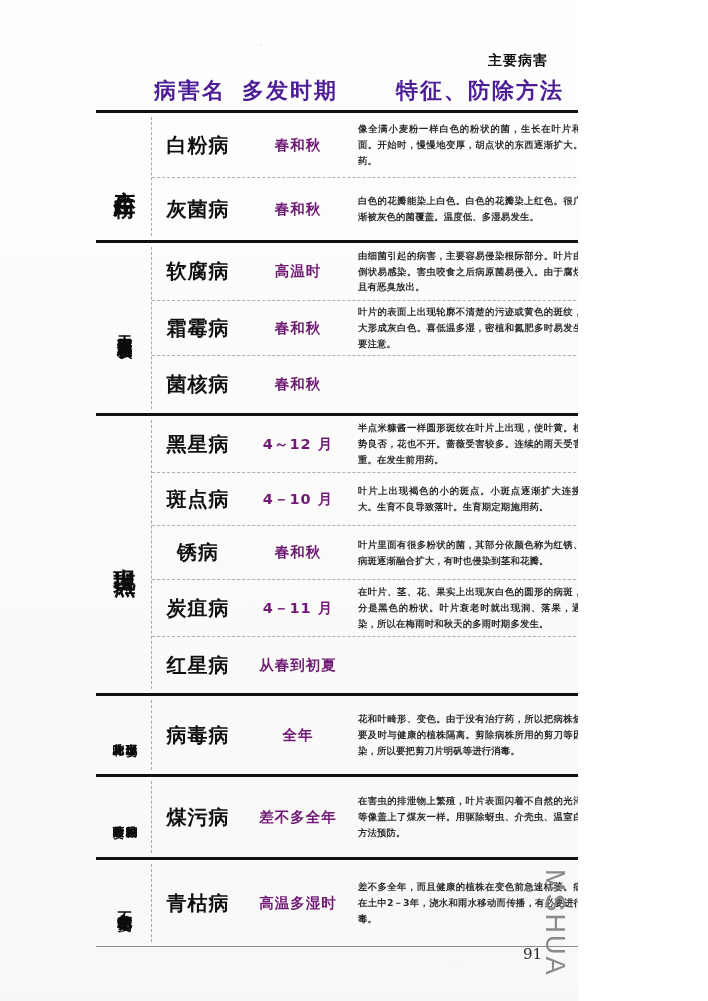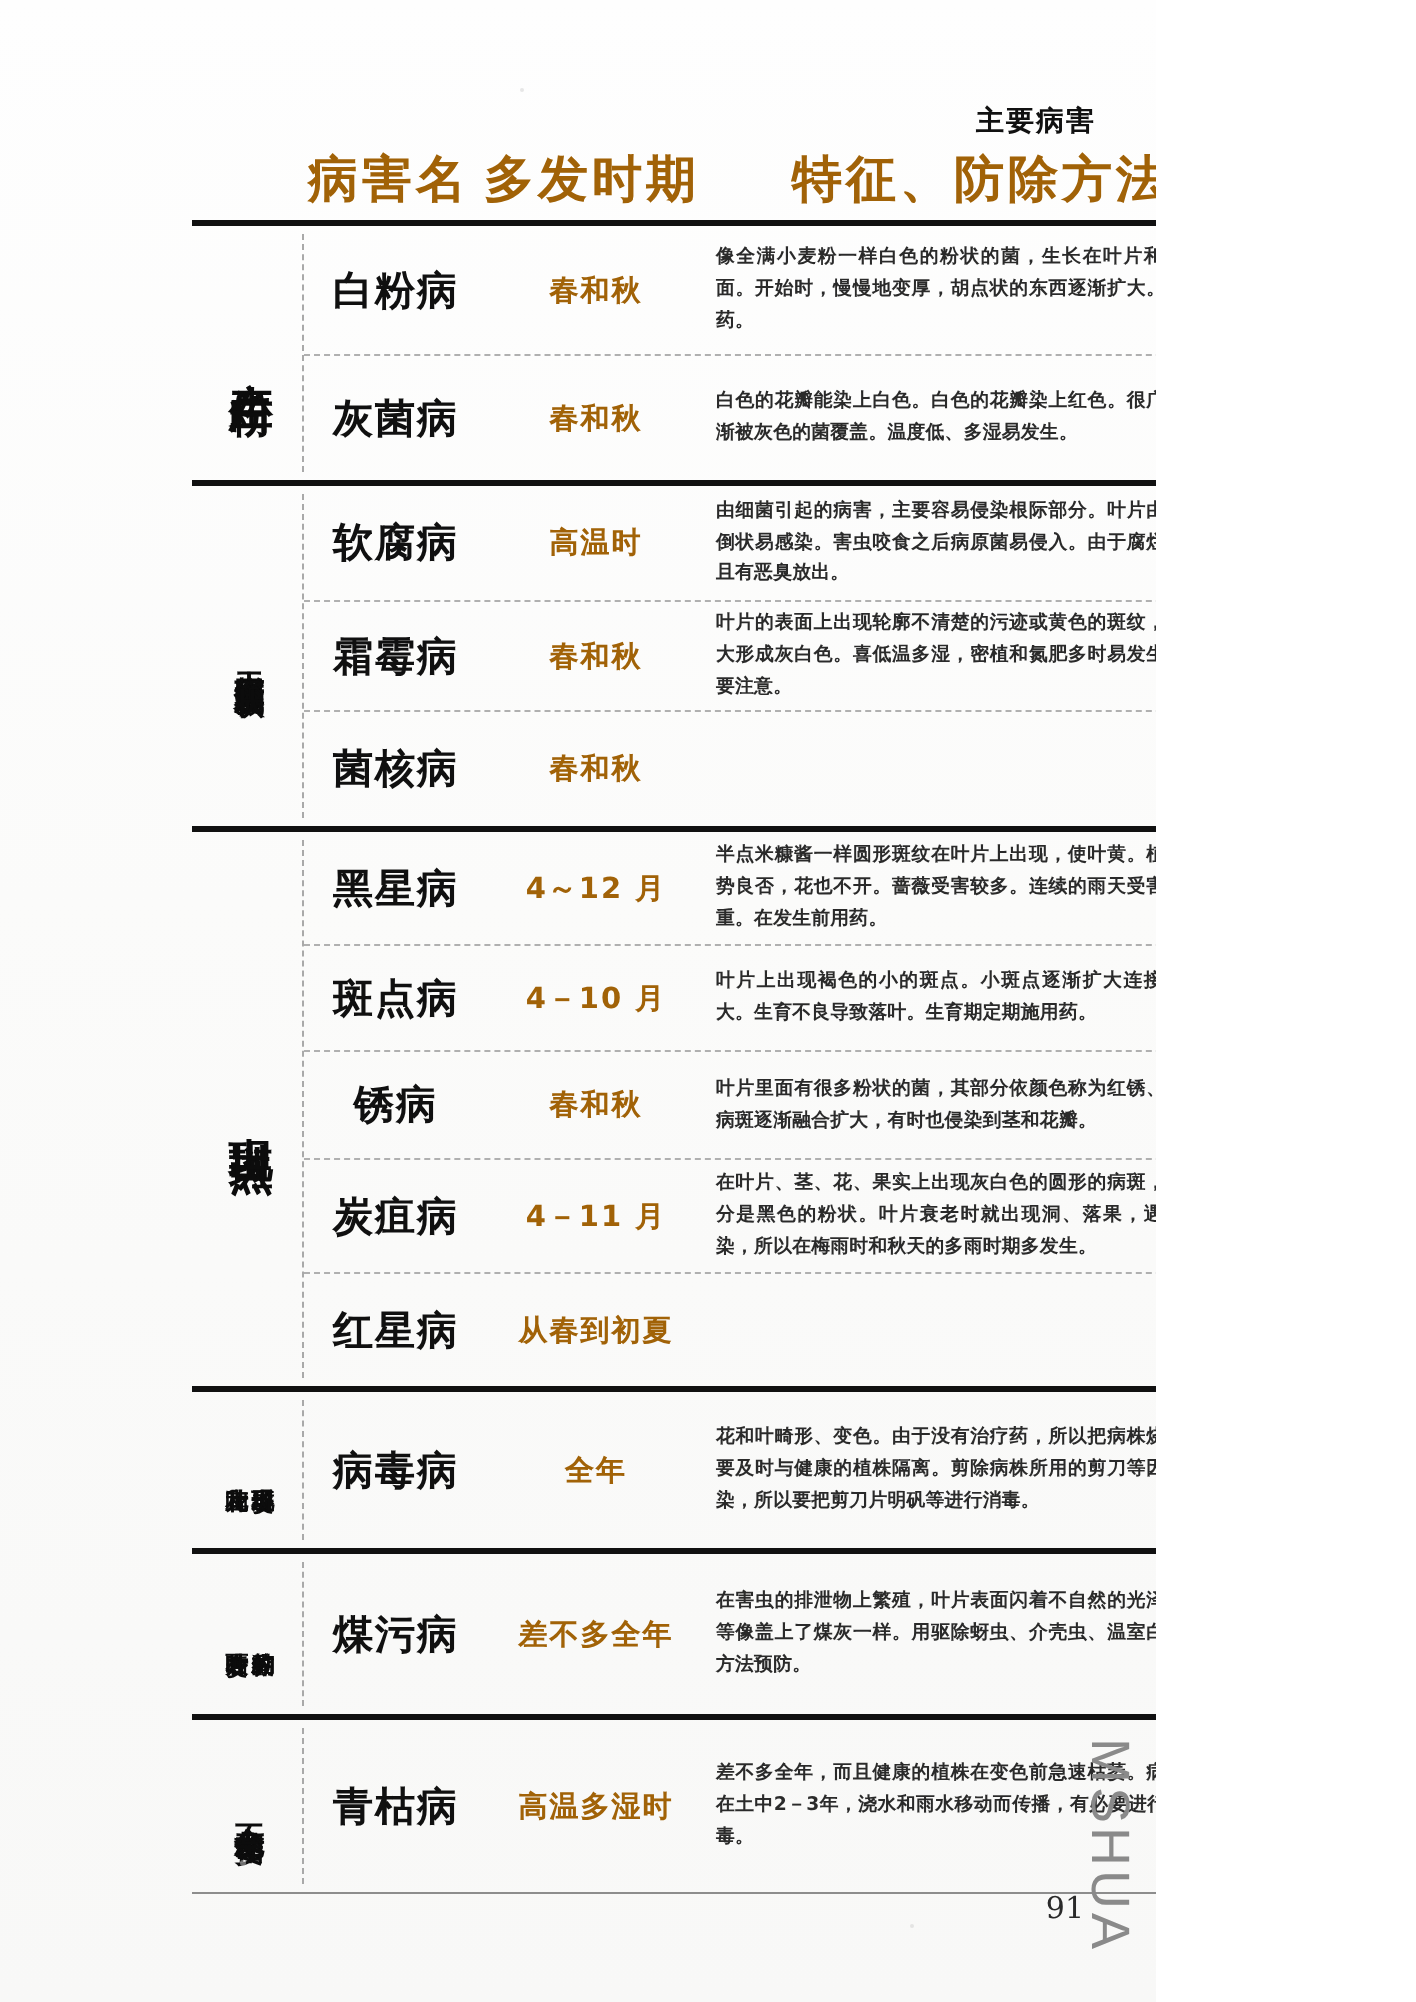--- a/index.html
+++ b/index.html
@@ -42,22 +42,22 @@
     top: 76px;
     width: 520px;
   }
   .hdr {
     position: relative;
     height: 34px;
   }
   .hdr .h-cell {
     position: absolute;
     font-weight: bold;
-    font-size: 25px;
-    color: #a16207;
+    font-size: 22px;
+    color: #4c1d95;
     letter-spacing: 2px;
     bottom: 4px;
   }
   .hdr .h-name   { left: 58px; }
   .hdr .h-period { left: 146px; }
   .hdr .h-desc   { left: 300px; text-align: right; }
   .rule-heavy {
     height: 3px;
     background: #111;
     margin: 0;
@@ -117,21 +117,21 @@
     font-size: 20px;
     font-weight: bold;
     color: #101010;
     letter-spacing: 1px;
   }
   .c-period {
     flex: 0 0 108px;
     text-align: center;
     font-size: 14.5px;
     font-weight: bold;
-    color: #a16207;
+    color: #701a75;
     letter-spacing: 1px;
   }
   .c-desc {
     flex: 1 1 auto;
     font-size: 9.4px;
     line-height: 1.68;
     color: #1b1b1b;
     padding-left: 6px;
     padding-right: 4px;
     letter-spacing: 0.15px;

